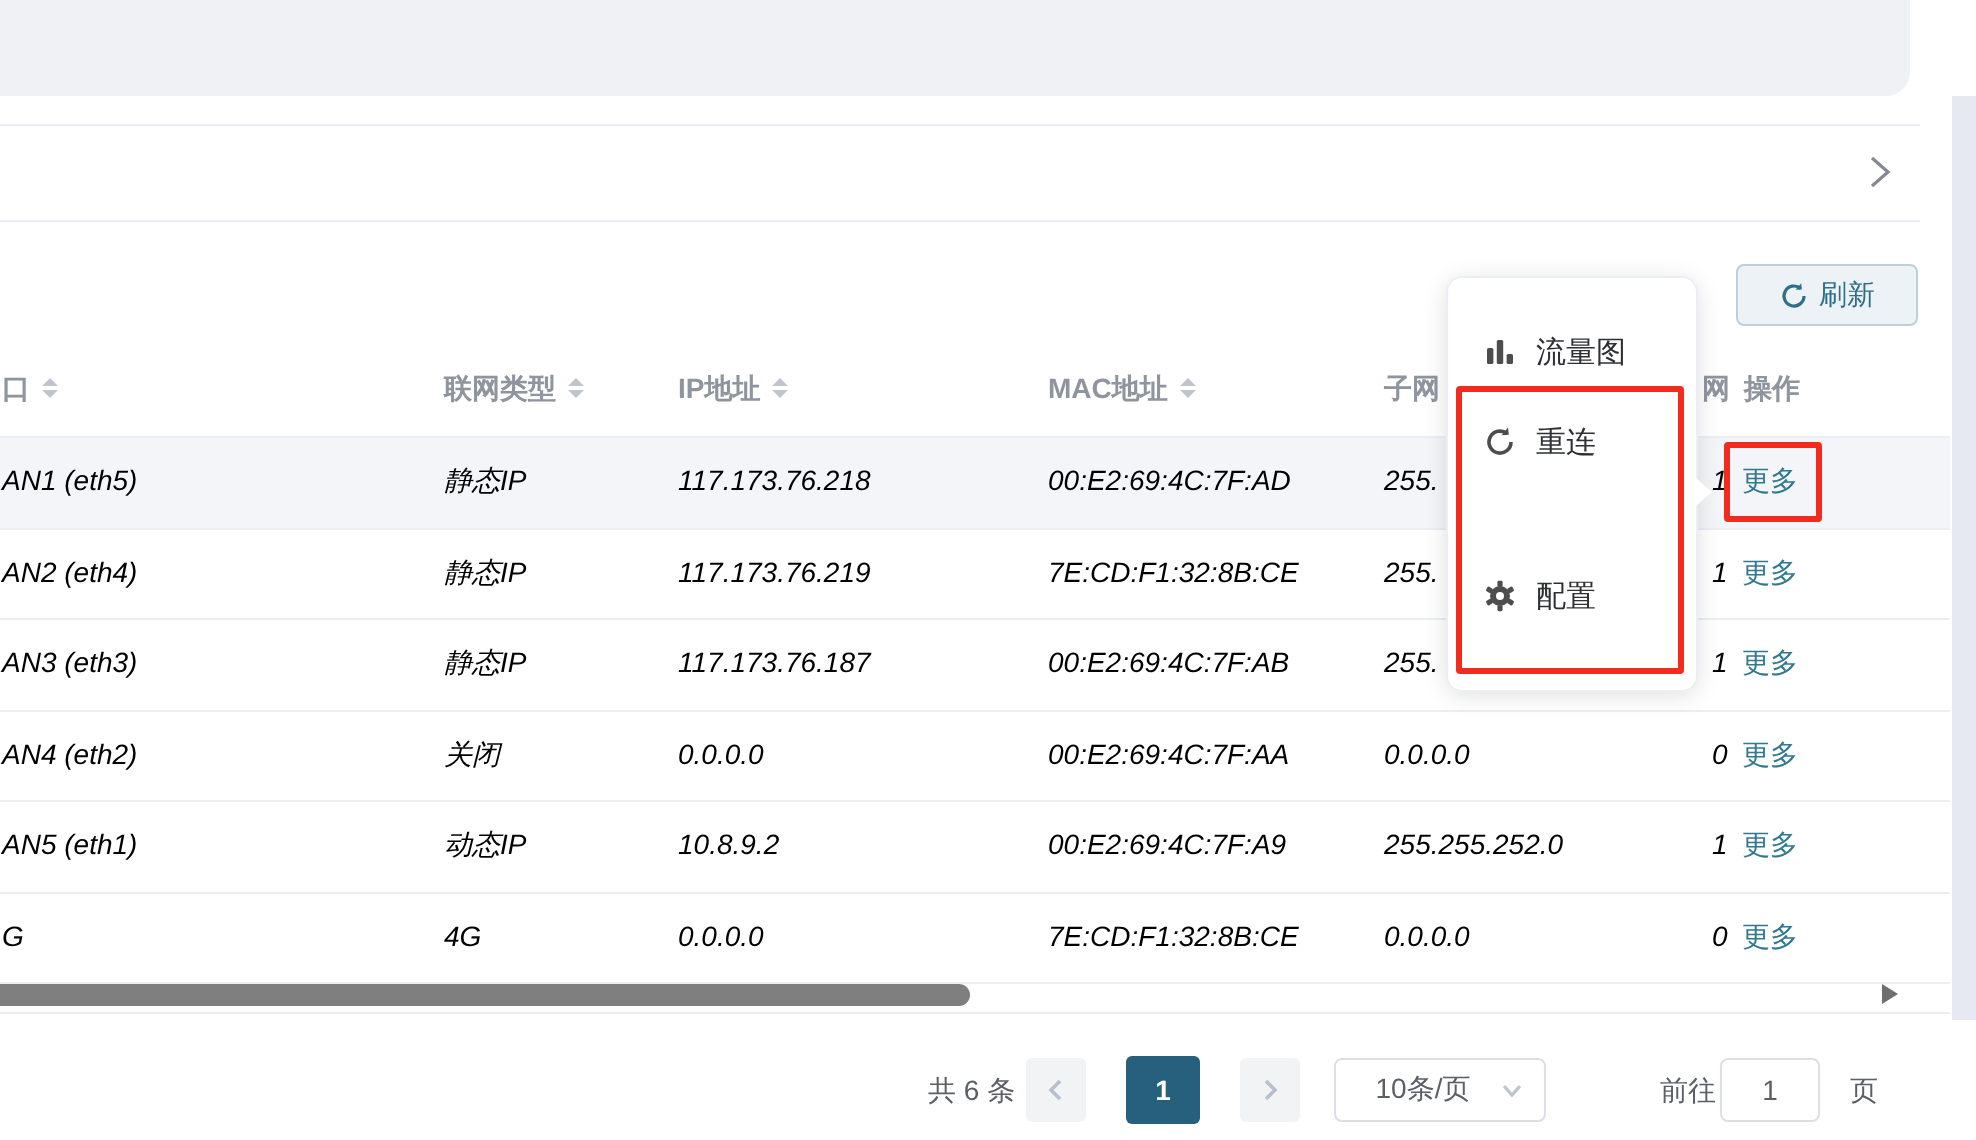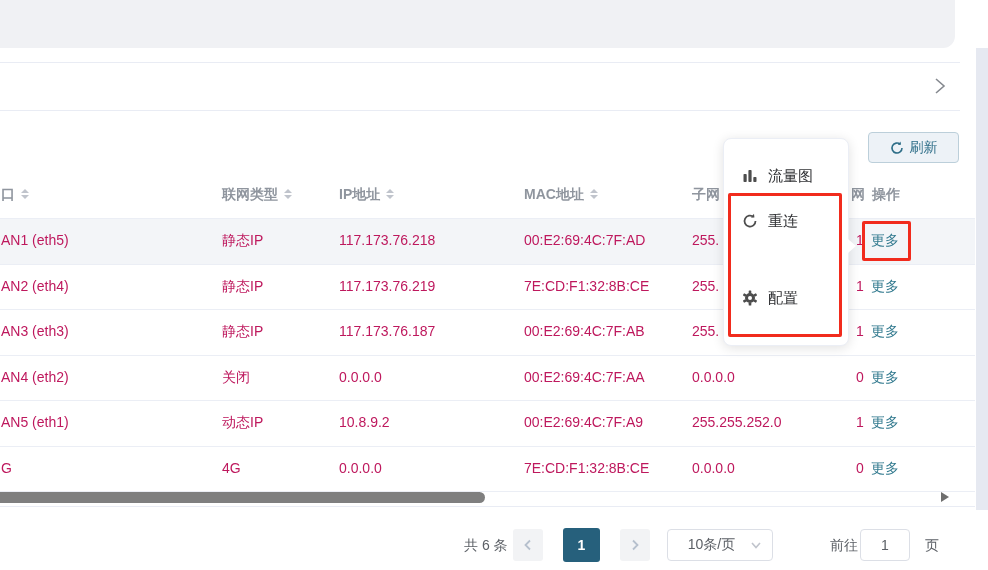--- a/index.html
+++ b/index.html
@@ -24,21 +24,21 @@
     border:1px solid #bccfda; border-radius:4px; display:flex; align-items:center;
     justify-content:center; gap:6px; color:#2e6e88; cursor:pointer;
   }
 
   
   .scroll-area { left:0; top:171px; width:864px; height:321px; overflow:hidden; background:#fff; }
   .fixed-col { left:864px; top:171px; width:111px; height:321px; background:#fff; }
   .th { position:absolute; top:0; height:47px; line-height:47px; color:#8f959e; font-weight:bold; white-space:nowrap; }
   .trow-bg { position:absolute; left:0; width:100%; height:45.5px; }
   .row-hl { background:#f3f5f8; }
-  .td { position:absolute; height:45.5px; line-height:45.5px; white-space:nowrap; color:#be185d; }
+  .td { position:absolute; height:45.5px; line-height:45.5px; white-space:nowrap; color:#000000;font-style:italic; }
   .c-port { left:1px; } .c-type { left:174px;margin-left:48px; } .c-ip { left:339px; } .c-mac { left:524px; }
   .c-subnet { left:692px; } .c-gw { left:856px; } .th-gw { left:851px; }
   .r0 { top:47px; } .r1 { top:92.5px; } .r2 { top:138px; } .r3 { top:183.5px; } .r4 { top:229px; } .r5 { top:274.5px; }
   .more-link { position:absolute; left:7px; height:45.5px; line-height:45.5px; color:#31798e; cursor:pointer; }
   .sep { left:0; width:975px; height:1px; background:#ebeef5; z-index:4; }
   .bottom-line { left:0; top:506px; width:975px; height:1px; background:#e9ecf4; }
 
   
   .caret-wrap { display:inline-block; position:relative; width:12px; height:18px; vertical-align:-4px; margin-left:4px; }
   .caret-up, .caret-down { position:absolute; left:2px; width:0; height:0; border:4px solid transparent; }

